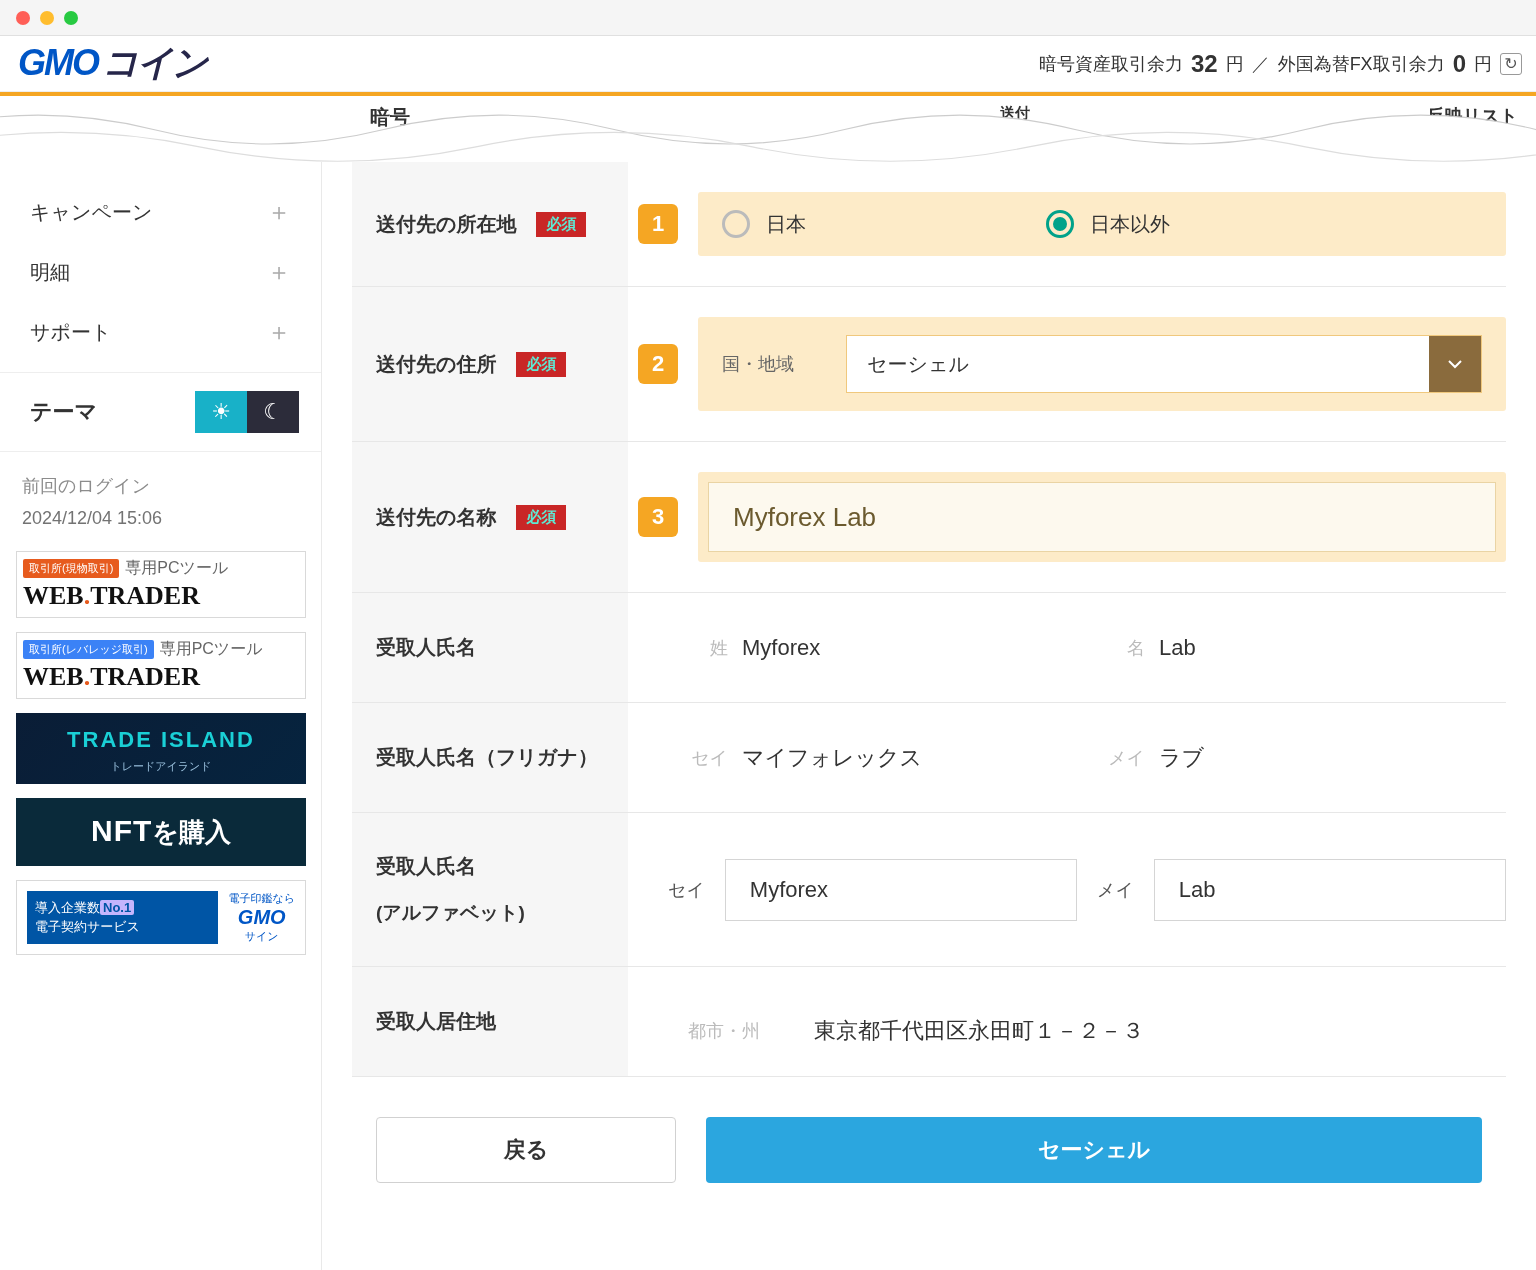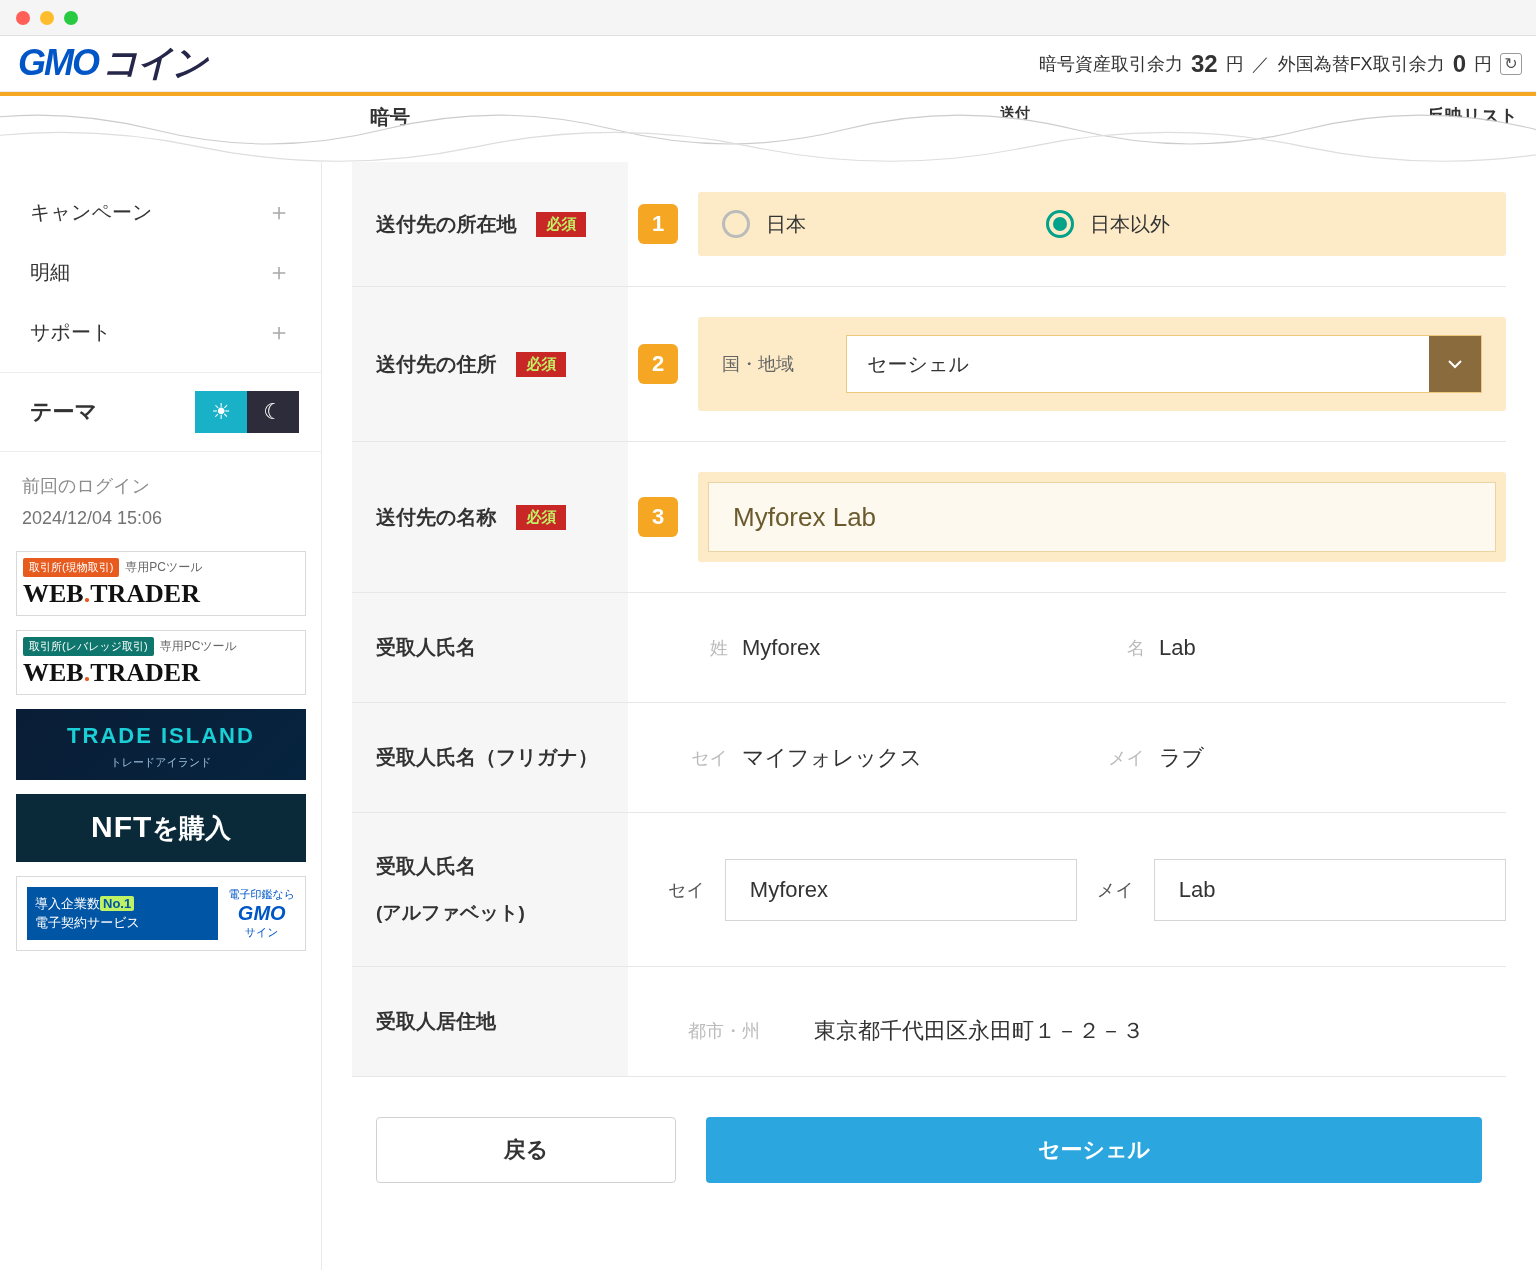--- a/index.html
+++ b/index.html
@@ -46,44 +46,44 @@
     .theme-toggle .seg.dark { background: #2c2c3a; color: #fff; }
 
     .last-login { padding: 22px 22px 10px 22px; color: #8c8c8c; font-size: 18px; }
     .last-login .time { margin-top: 10px; font-size: 18px; color: #737373; }
 
     .promo-list { padding: 12px 16px; display: flex; flex-direction: column; gap: 14px; }
     .promo { width: 290px; border: 1px solid #d9d9d9; padding: 6px; display: flex; flex-direction: column; gap: 2px; cursor: pointer; }
     .promo .tagrow { display: flex; align-items: center; gap: 6px; }
     .promo .tag { font-size: 11px; padding: 2px 6px; color: #fff; border-radius: 2px; }
     .promo .tag.orange { background: #e75b1e; }
-    .promo .tag.green { background: #0f766e; }
-    .promo .subtag { font-size: 12px; color: #666; }
+    .promo .tag.green { background: #3b82f6; }
+    .promo .subtag { font-size: 16px; color: #666; }
     .promo .big { font-family: serif; font-weight: 900; font-size: 26px; letter-spacing: 0px; color: #111; }
     .promo .big .dot{ color:#e75b1e }
     .promo.dark { background: linear-gradient(135deg,#0a1d36,#06243f); color: #fff; text-align: center; padding: 14px 6px 10px; border: none; }
     .promo.dark .ti { font-size: 22px; letter-spacing: 2px; font-weight: 700; }
     .promo.dark .ti span{ color:#1ad0d6 }
     .promo.dark .sub { font-size: 11px; color: #9ac0dd; margin-top: 4px; }
     .promo.nft { background: linear-gradient(135deg,#0a2a3a,#0a2a3a); color: #fff; text-align: center; padding: 16px 6px; border: none; font-size: 26px; font-weight: 800; }
     .promo.nft .nft-text{ font-size:30px; font-weight:900; letter-spacing:1px; }
     .promo.gmo-sign { display: flex; flex-direction: row; align-items: center; padding: 10px; gap: 10px; }
     .promo.gmo-sign .left { background: #0055a5; color: #fff; font-size: 13px; padding: 8px 8px; line-height: 1.4; flex:1; }
-    .promo.gmo-sign .left .no1{ background:#bef264; color:#0055a5; font-weight:700; padding:0 3px; border-radius:2px; }
+    .promo.gmo-sign .left .no1{ background:#c4b5fd; color:#0055a5; font-weight:700; padding:0 3px; border-radius:2px; }
     .promo.gmo-sign .right { text-align: center; font-size: 11px; color: #0056c6; }
     .promo.gmo-sign .right .glogo{ font-size:20px; font-weight:900; font-style:italic; }
 
     
     .main { flex: 1; padding: 0 30px 30px 30px; overflow: auto; }
     .form { background: #fff; border: 0; }
     .form-row { display: flex; align-items: center; border-bottom: 1px solid #e7e7e7; padding: 30px 0; min-height: 110px; }
     .label-col { width: 276px; flex-shrink: 0; background: #f6f6f6; padding: 40px 24px; margin: -30px 0; align-self: stretch; display: flex; align-items: center; gap: 20px; flex-wrap:wrap; }
     .label-text { font-size: 20px; font-weight: 700; color: #333; }
     .label-sub { font-size: 19px; font-weight: 700; color: #333; display:block; width:100%; }
-    .required-badge { background: #c92626; color: #bef264; font-size: 15px; padding: 3px 10px; font-weight: 700; }
+    .required-badge { background: #c92626; color: #5eead4; font-size: 15px; padding: 3px 10px; font-weight: 700; }
     .field-col { flex: 1; display: flex; align-items: center; gap: 20px; padding-left: 10px; }
     .highlighted { background: #fdebc8; border-radius: 3px; padding: 18px 24px; display: flex; align-items: center; gap: 40px; flex: 1; }
     .num-badge { width: 40px; height: 40px; background: #f5a623; color: #fff; font-size: 22px; font-weight: 800; border-radius: 6px; display: flex; align-items: center; justify-content: center; flex-shrink: 0; }
 
     .radio-group { display: flex; gap: 240px; align-items:center; }
     .radio-opt { display: flex; align-items: center; gap: 16px; font-size: 20px; cursor: pointer; }
     .radio-circle { width: 28px; height: 28px; border: 3px solid #bbb; border-radius: 50%; display: flex; align-items: center; justify-content: center; }
     .radio-circle.checked { border-color: #00a28a; }
     .radio-circle.checked::after { content: ""; width: 14px; height: 14px; background: #00a28a; border-radius: 50%; }
 

